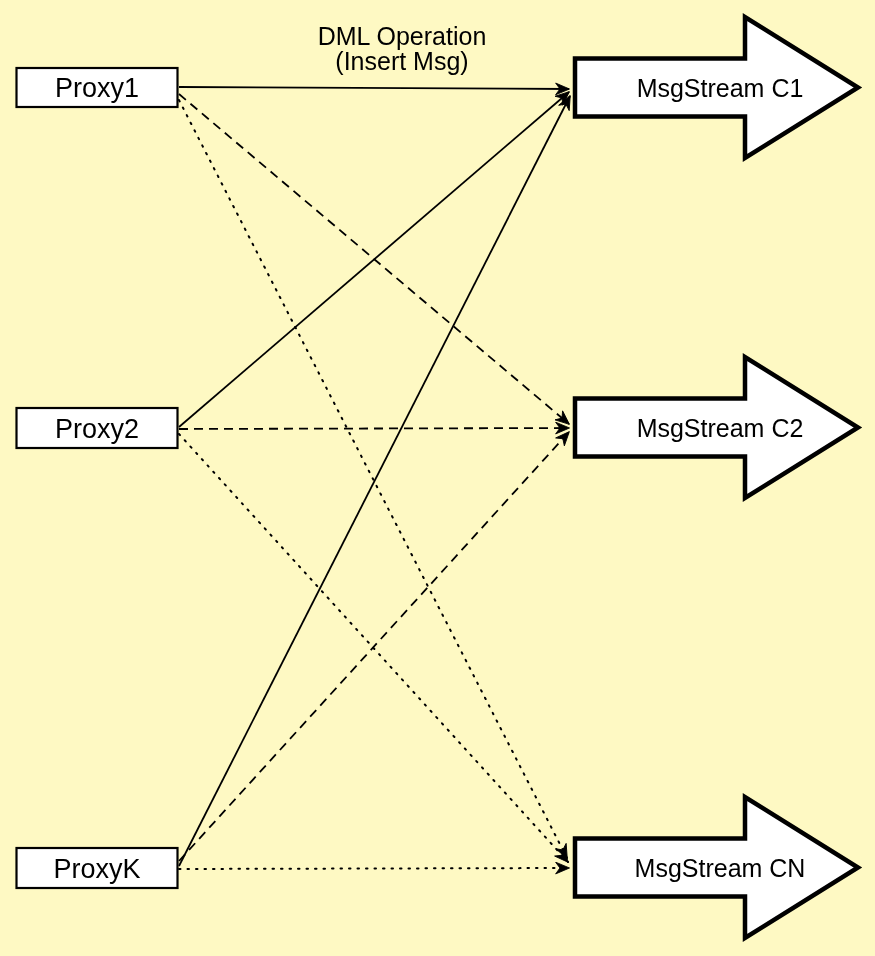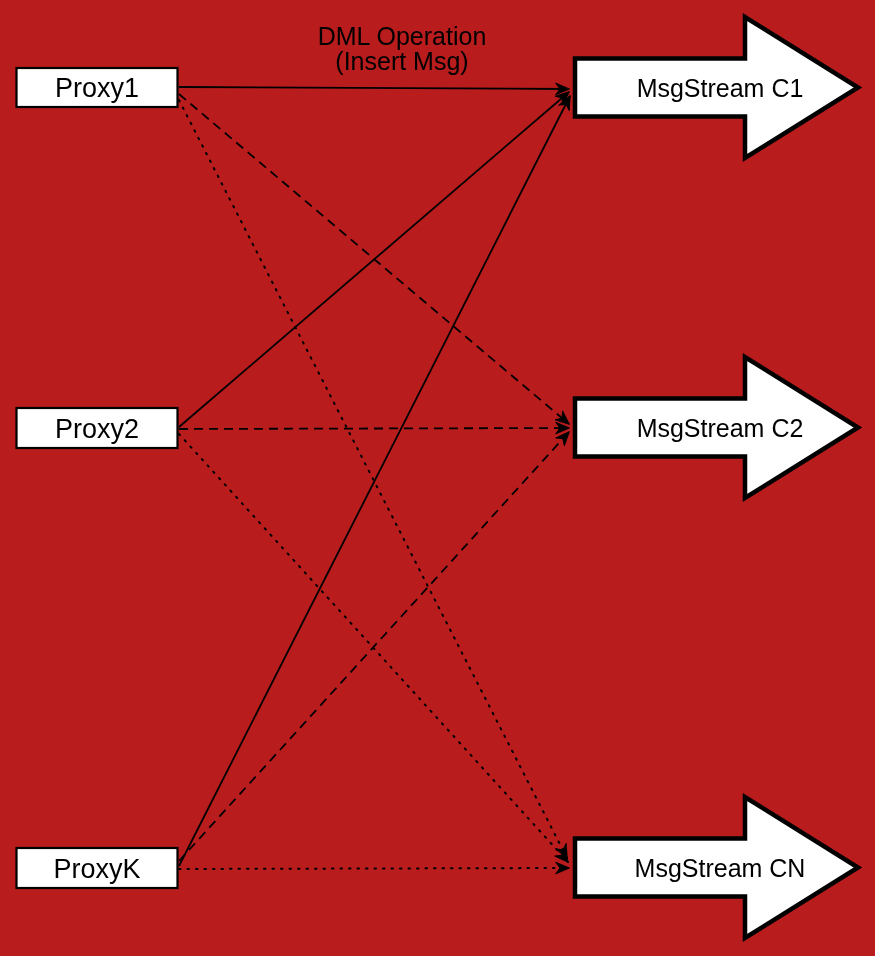--- a/index.html
+++ b/index.html
@@ -4,21 +4,21 @@
 <style>
   html, body {
     margin: 0;
     padding: 0;
     background: #ffffff;
   }
   .canvas {
     position: relative;
     width: 875px;
     height: 956px;
-    background: #b91c1c;
+    background: #fef9c3;
     font-family: "Liberation Sans", "DejaVu Sans", sans-serif;
   }
   svg text {
     fill: #000000;
     font-family: "Liberation Sans", "DejaVu Sans", sans-serif;
   }
   .title-text { font-size: 25px; }
   .proxy-label { font-size: 27px; }
   .stream-label { font-size: 25px; }
   .node-shape { fill: #ffffff; stroke: #000000; }

